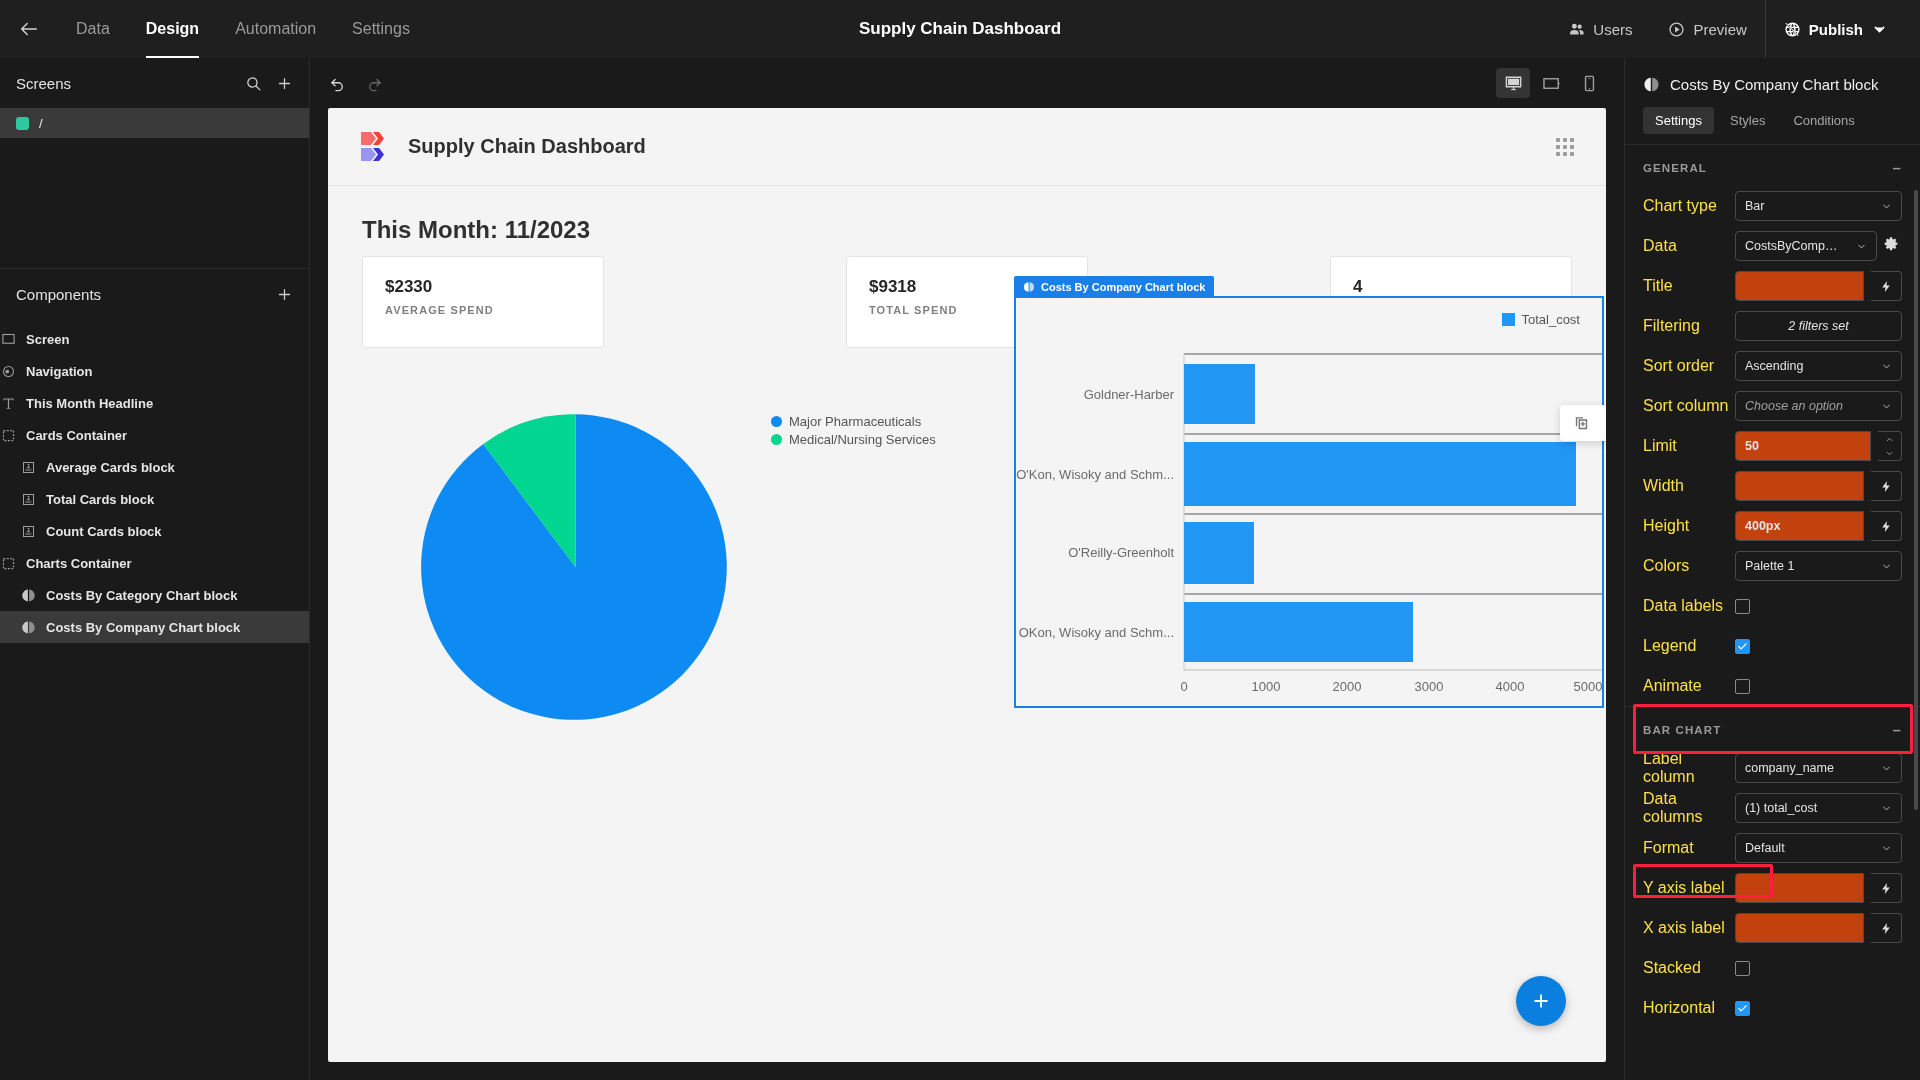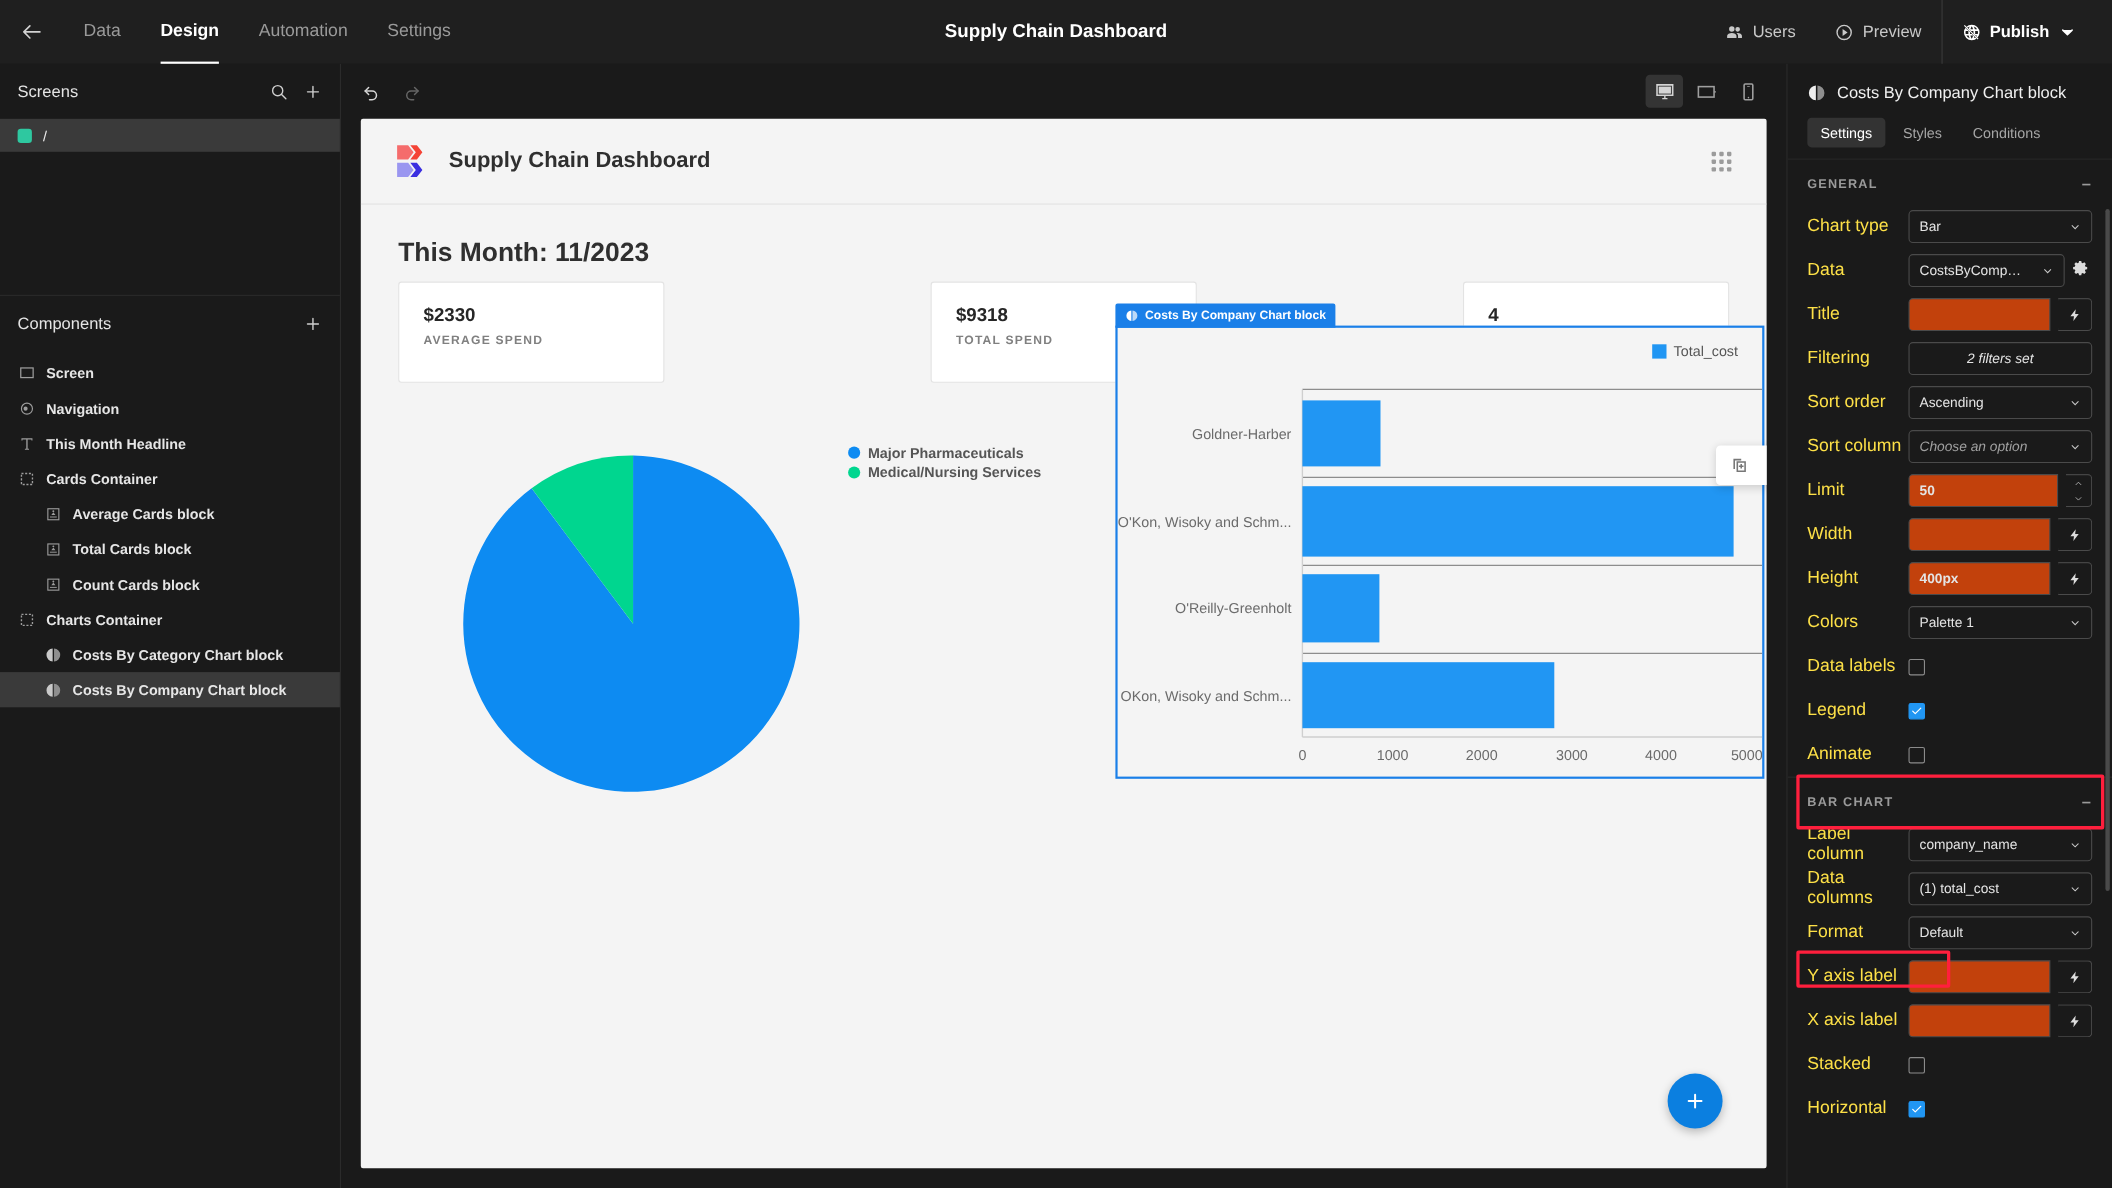--- a/index.html
+++ b/index.html
@@ -66,23 +66,22 @@
   .screen-row {
     height: 30px; display: flex; align-items: center; padding: 0 16px; gap: 10px;
     background: #3a3a3a; font-size: 13px; color: #efefef; cursor: pointer;
   }
   .screen-dot { width: 13px; height: 13px; border-radius: 3px; background: #2ec8a0; }
   .panel-sep { height: 1px; background: #2b2b2b; }
   .comp-list { flex: 1; overflow: hidden; padding-top: 4px; }
   .comp-row {
     height: 32px; display: flex; align-items: center; gap: 10px;
     font-size: 13px; font-weight: bold; color: #e6e6e6; cursor: pointer;
-    padding-left: 16px;
-  }
-  .comp-row.indent { padding-left: 40px; }
+  }
+  .comp-row.indent { padding-left: 20px; }
   .comp-row.selected { background: #3a3a3a; }
   .comp-icon { width: 16px; height: 16px; flex: 0 0 16px; display: flex; align-items: center; justify-content: center; }
   .comp-icon svg { width: 15px; height: 15px; }
 
   
   .canvas-wrap { flex: 1; display: flex; flex-direction: column; background: #1a1a1a; min-width: 0; }
   .canvas-toolbar {
     height: 50px; flex: 0 0 50px; display: flex; align-items: center; padding: 0 18px;
   }
   .ct-left { display: flex; gap: 18px; align-items: center; }
@@ -119,21 +118,21 @@
     border-radius: 3px; padding: 20px 22px;
   }
   .stat-value { font-size: 17px; font-weight: bold; color: #262626; }
   .stat-label {
     font-size: 11px; font-weight: bold; color: #808080; letter-spacing: 1.1px;
     margin-top: 7px;
   }
   .charts-row { display: flex; margin-top: 34px; position: relative; }
   .pie-block { width: 620px; position: relative; display: flex; align-items: flex-start; }
   .pie-svg { width: 355px; height: 370px; margin-left: 36px; }
-  .pie-legend { margin-top: 22px; margin-left: 18px; font-weight: bold; }
+  .pie-legend { margin-top: 32px; margin-left: 18px; }
   .leg-item { display: flex; align-items: center; gap: 7px; margin-bottom: 3px; }
   .leg-dot { width: 11px; height: 11px; border-radius: 50%; }
   .leg-text { font-size: 13px; color: #555; }
 
   
   .bar-block {
     position: absolute; left: 652px; top: -86px; width: 590px; height: 412px;
     border: 2px solid #1a7fe8; background: #f4f4f4;
   }
   .bar-tag {

